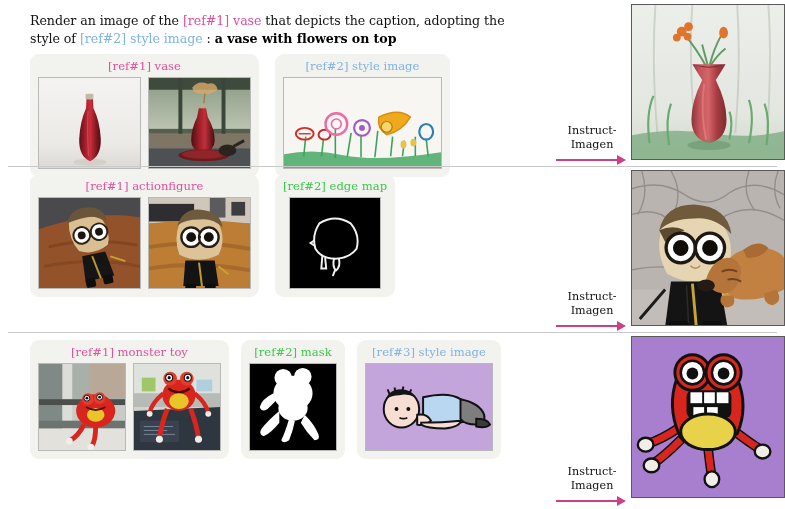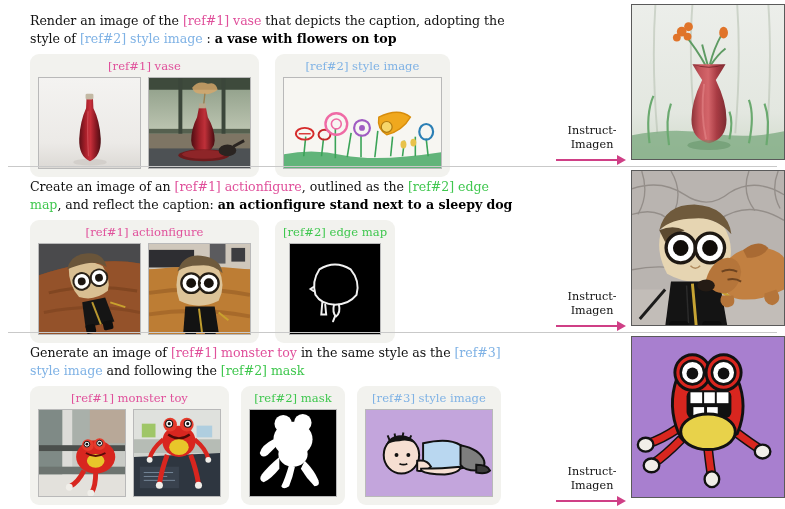--- a/index.html
+++ b/index.html
@@ -345,23 +345,20 @@
     <div class="left-block">
       <div class="bracket">
         <i class="bk-tl"></i>
           <i class="bk-tr"></i>
           <i class="bk-bl"></i>
           <i class="bk-br"></i>
         <i class="bk-l"></i>
           <i class="bk-r"></i>
       </div>
 
-      <div class="instruction">
-        <span>Create an image of an </span><span class="ref1">[ref#1] actionfigure</span><span>, outlined as the </span><span class="ref2-green">[ref#2] edge map</span><span>, and reflect the caption: </span><span class="cap">an actionfigure stand next to a sleepy dog</span>
-      </div>
 
       <div class="panels">
 
         <div class="panel">
           <div class="panel-title t-pink">[ref#1] actionfigure</div>
           <div class="imgs">
             <div class="thumb" style="width:103px;height:92px;">
               <svg class="ph" viewBox="0 0 103 92" preserveAspectRatio="none">
                 <rect width="103" height="92" fill="#8a4b22"></rect>
                 <path d="M0 0 L103 0 L103 20 Q60 12 0 32Z" fill="#4a4a4c"></path>
@@ -498,23 +495,20 @@
     <div class="left-block">
       <div class="bracket">
         <i class="bk-tl"></i>
           <i class="bk-tr"></i>
           <i class="bk-bl"></i>
           <i class="bk-br"></i>
         <i class="bk-l"></i>
           <i class="bk-r"></i>
       </div>
 
-      <div class="instruction">
-        <span>Generate an image of </span><span class="ref1">[ref#1] monster toy</span><span> in the same style as the </span><span class="ref3-blue">[ref#3] style image</span><span> and following the </span><span class="ref2-green">[ref#2] mask</span>
-      </div>
 
       <div class="panels" style="gap:12px;">
 
         <div class="panel">
           <div class="panel-title t-pink">[ref#1] monster toy</div>
           <div class="imgs">
             <div class="thumb" style="width:88px;height:88px;">
               <svg class="ph" viewBox="0 0 88 88" preserveAspectRatio="none">
                 <rect width="88" height="88" fill="#c9cbc6"></rect>
                 <rect x="0" y="0" width="88" height="36" fill="#a9b0aa"></rect>

